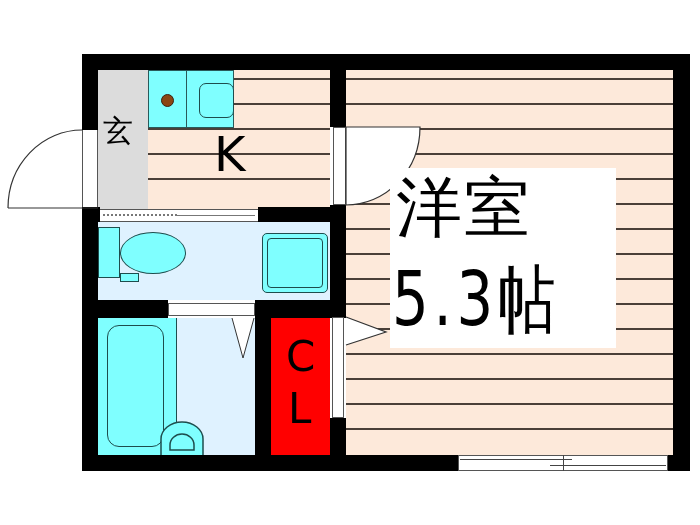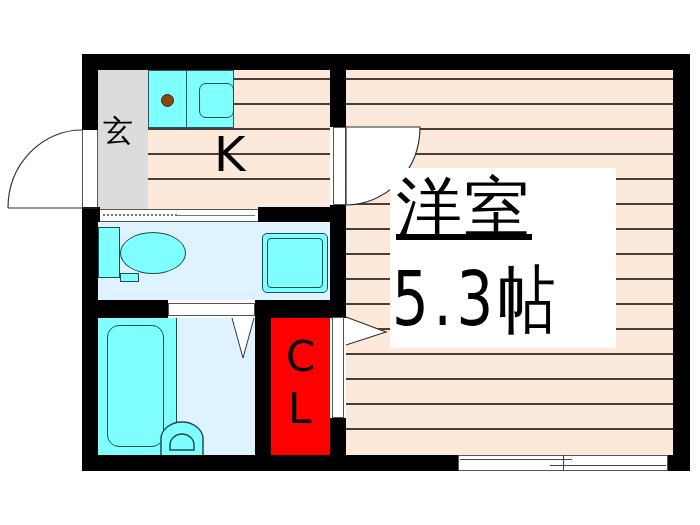--- a/index.html
+++ b/index.html
@@ -104,17 +104,17 @@
 
 <div class="abs white" style="left:458px;top:455px;width:210px;height:16px;border:1px solid #555;"></div>
 <div class="abs" style="left:460px;top:459px;width:112px;height:1px;background:#444;"></div>
 <div class="abs" style="left:550px;top:465px;width:116px;height:1px;background:#444;"></div>
 <div class="abs" style="left:563px;top:455px;width:1px;height:16px;background:#444;"></div>
 
 <div class="label-big" style="left:103px;top:116px;font-size:30px;">玄</div>
 <div class="label-big" style="left:214px;top:130px;font-size:48px;">K</div>
 
 <div class="abs white" style="left:390px;top:168px;width:226px;height:180px;"></div>
-<div class="label-big" style="left:396px;top:175px;font-size:66px;letter-spacing:2px;text-decoration:underline;">洋室</div>
+<div class="label-big" style="left:396px;top:175px;font-size:66px;letter-spacing:2px;">洋室</div>
 <div class="label-big" style="left:392px;top:262px;font-size:74px;transform:scaleX(0.78);transform-origin:left top;letter-spacing:6px;">5.3帖</div>
 
 <div class="label-big" style="left:286px;top:336px;font-size:42px;">C</div>
 <div class="label-big" style="left:288px;top:388px;font-size:42px;">L</div>
 
 </body></html>

